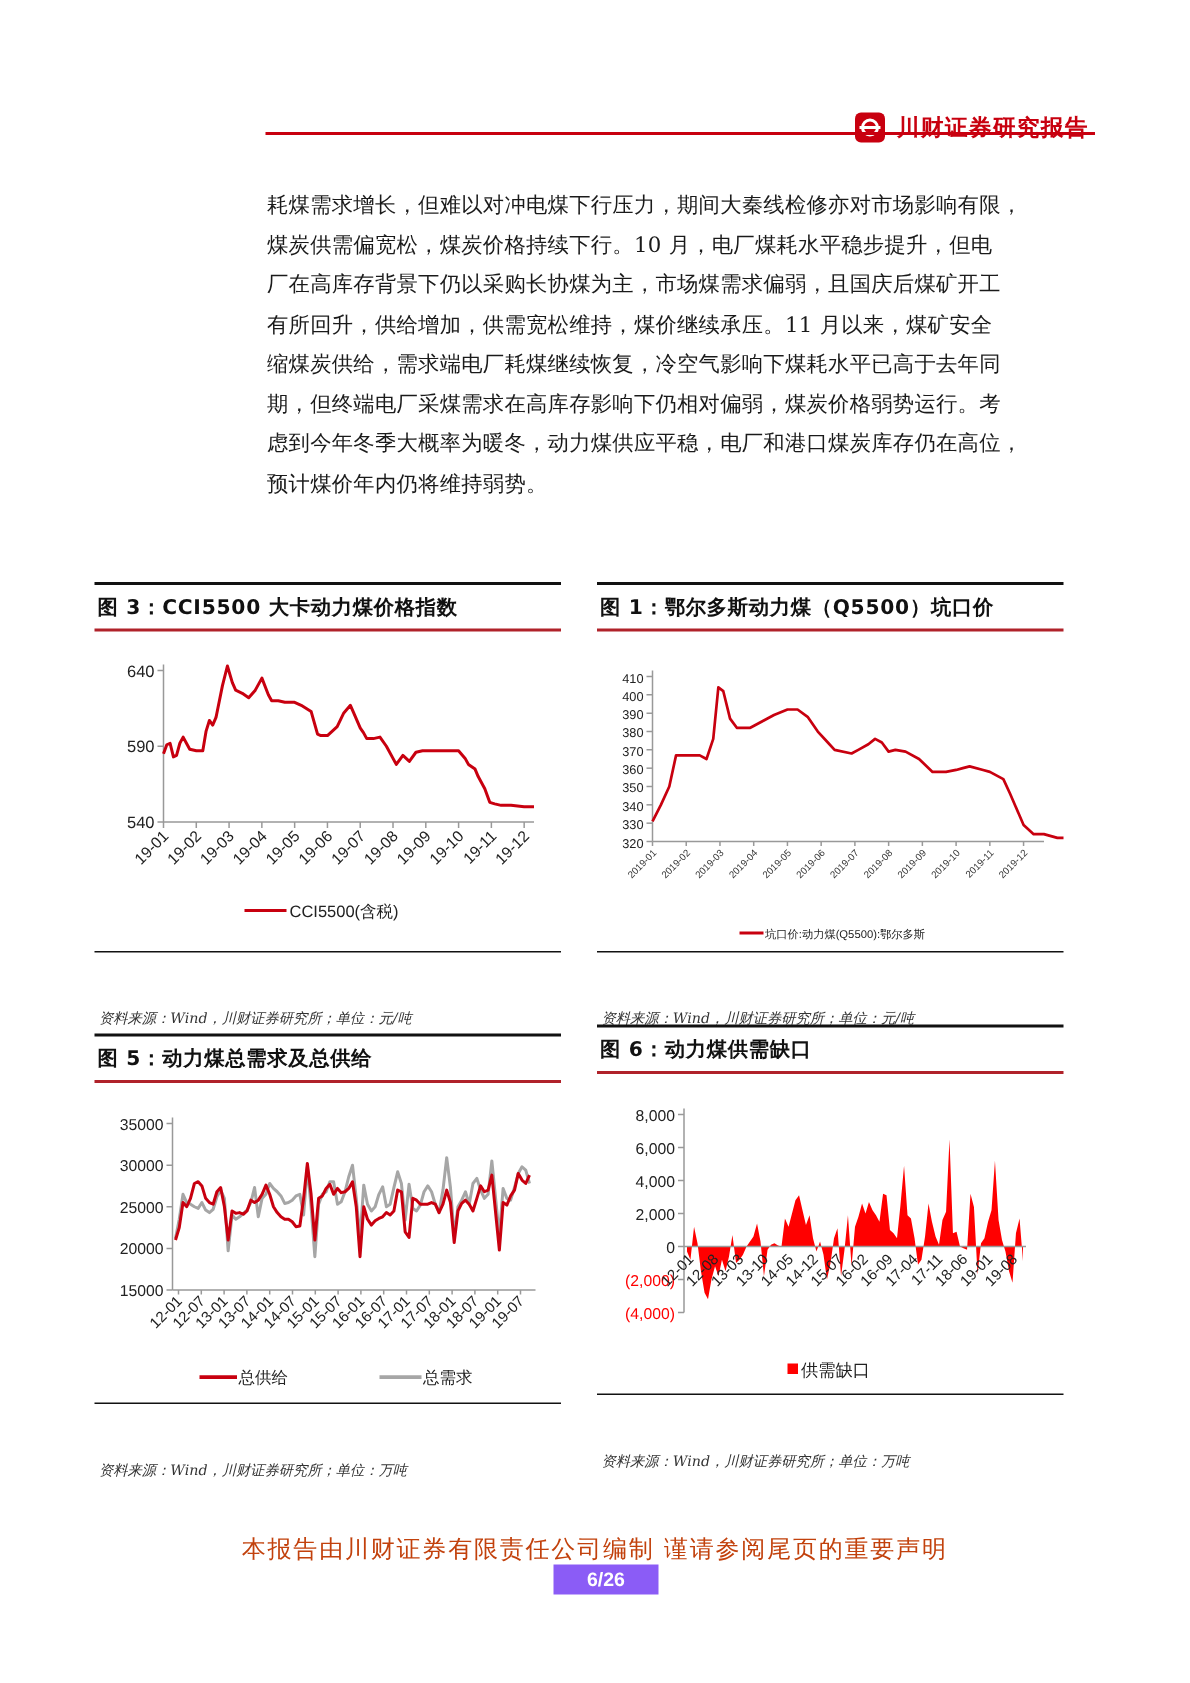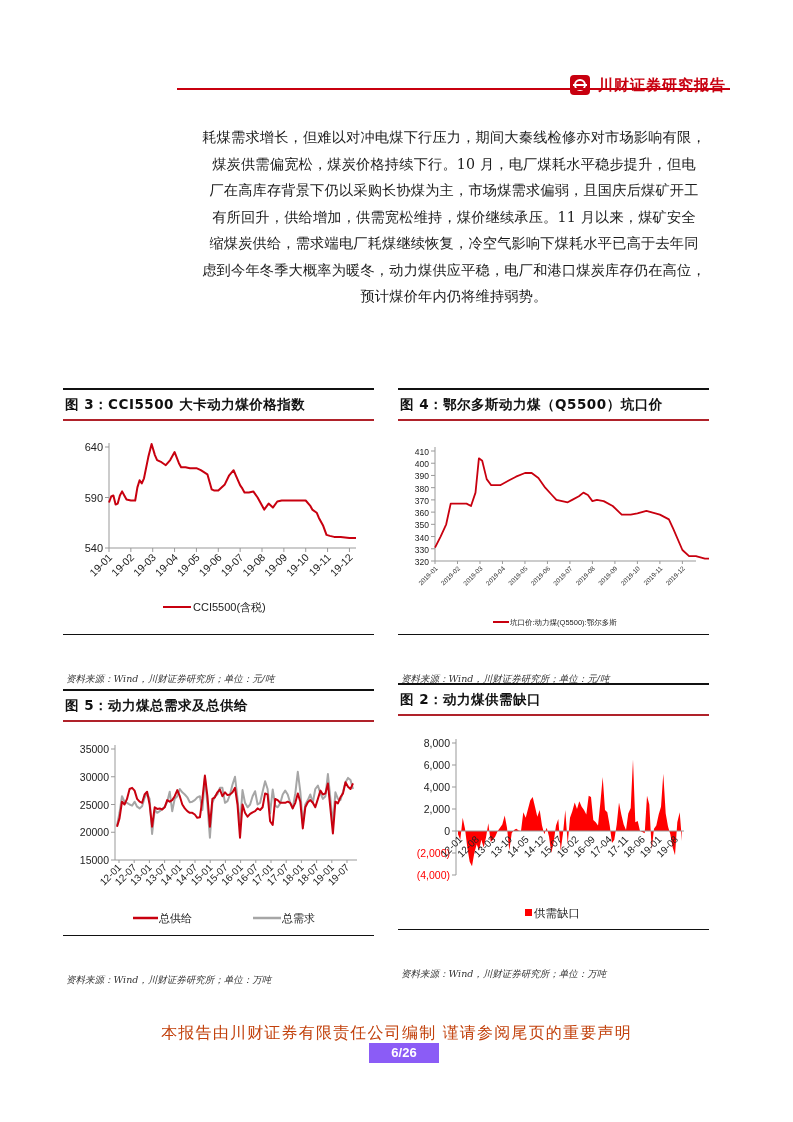--- a/index.html
+++ b/index.html
@@ -8,21 +8,21 @@
 
   .header { position: absolute; left: 177px; top: 60px; width: 553px; height: 30px; }
   .header-brand { position: absolute; right: 4px; top: 15px; display: flex; align-items: center; gap: 8px; }
   .logo { width: 20px; height: 20px; border-radius: 4px; background: #c8000f; position: relative; }
   .logo::before { content: ""; position: absolute; left: 4px; top: 4px; width: 12px; height: 12px; border-radius: 50%; border: 2px solid #fff; box-sizing: border-box; }
   .logo::after { content: ""; position: absolute; left: 3px; top: 9px; width: 14px; height: 2px; background: #fff; }
   .brand-text { font-family: "DejaVu Serif", serif; font-weight: bold; font-size: 15px; color: #c8000f; letter-spacing: 1px; }
   .header-rule { position: absolute; left: 0; bottom: 0; width: 100%; height: 2px; background: #c8000f; }
 
   .body-text { position: absolute; left: 178px; top: 124px; width: 552px; font-size: 14.2px; line-height: 26.5px; letter-spacing: 0.2px; color: #1a1a1a; }
-  .body-text p { white-space: nowrap; text-align: center; }
+  .body-text p { white-space: nowrap; }
 
   .panel { position: absolute; width: 311px; }
   .panel-top-rule { height: 2px; background: #111; }
   .panel-title { font-family: "DejaVu Sans", sans-serif; font-weight: bold; font-size: 13.5px; padding: 6px 0 5px 2px; letter-spacing: 0.5px; color: #111; }
   .panel-title-rule { height: 1.5px; background: #b0222a; }
   .panel-chart { position: relative; height: 213px; }
   .panel-bottom-rule { height: 1.5px; background: #111; }
   .panel-source { font-family: "DejaVu Serif", serif; font-style: italic; font-size: 9.5px; color: #333; padding: 6px 0 0 3px; margin-top: 32px; }
 
   svg text { font-family: "Liberation Sans", sans-serif; }
@@ -40,20 +40,21 @@
   </div>
   <div class="header-rule"></div>
 </div>
 
 <div class="body-text">
   <p>耗煤需求增长，但难以对冲电煤下行压力，期间大秦线检修亦对市场影响有限，</p>
   <p>煤炭供需偏宽松，煤炭价格持续下行。10 月，电厂煤耗水平稳步提升，但电</p>
   <p>厂在高库存背景下仍以采购长协煤为主，市场煤需求偏弱，且国庆后煤矿开工</p>
   <p>有所回升，供给增加，供需宽松维持，煤价继续承压。11 月以来，煤矿安全</p>
   <p>缩煤炭供给，需求端电厂耗煤继续恢复，冷空气影响下煤耗水平已高于去年同</p>
+  <p>期，但终端电厂采煤需求在高库存影响下仍相对偏弱，煤炭价格弱势运行。考</p>
   <p>虑到今年冬季大概率为暖冬，动力煤供应平稳，电厂和港口煤炭库存仍在高位，</p>
   <p>预计煤价年内仍将维持弱势。</p>
 </div>
 
 <div class="panel" style="left:63px; top:388px;">
   <div class="panel-top-rule"></div>
   <div class="panel-title">图 3：CCI5500 大卡动力煤价格指数</div>
   <div class="panel-title-rule"></div>
   <div class="panel-chart">
     <svg id="chart0" width="311" height="213">
@@ -93,21 +94,21 @@
         <line x1="100" y1="186" x2="128" y2="186" stroke="#c8000f" stroke-width="2"></line>
         <text x="130" y="190" font-size="11" fill="#222" font-family="DejaVu Serif, serif">CCI5500(含税)</text>
       </svg>
   </div>
   <div class="panel-bottom-rule"></div>
   <div class="panel-source">资料来源：Wind，川财证券研究所；单位：元/吨</div>
 </div>
 
 <div class="panel" style="left:398px; top:388px;">
   <div class="panel-top-rule"></div>
-  <div class="panel-title">图 4：鄂尔多斯动力煤（Q5500）坑口价</div>
+  <div class="panel-title">图 1：鄂尔多斯动力煤（Q5500）坑口价</div>
   <div class="panel-title-rule"></div>
   <div class="panel-chart">
     <svg id="chart1" width="311" height="213">
         <line x1="37" y1="26" x2="37" y2="140" stroke="#999" stroke-width="1"></line>
         <line x1="33" y1="140" x2="37" y2="140" stroke="#999"></line>
         <text x="31" y="144" text-anchor="end" font-size="8.5" fill="#222">320</text>
         <line x1="33" y1="127.77777777777777" x2="37" y2="127.77777777777777" stroke="#999"></line>
         <text x="31" y="131.77777777777777" text-anchor="end" font-size="8.5" fill="#222">330</text>
         <line x1="33" y1="115.55555555555556" x2="37" y2="115.55555555555556" stroke="#999"></line>
         <text x="31" y="119.55555555555556" text-anchor="end" font-size="8.5" fill="#222">340</text>
@@ -216,21 +217,21 @@
         <line x1="190" y1="196" x2="218" y2="196" stroke="#a6a6a6" stroke-width="2.5"></line>
         <text x="219" y="200" font-size="11" fill="#222" font-family="DejaVu Serif, serif">总需求</text>
       </svg>
   </div>
   <div class="panel-bottom-rule"></div>
   <div class="panel-source">资料来源：Wind，川财证券研究所；单位：万吨</div>
 </div>
 
 <div class="panel" style="left:398px; top:683px;">
   <div class="panel-top-rule"></div>
-  <div class="panel-title">图 2：动力煤供需缺口</div>
+  <div class="panel-title">图 6：动力煤供需缺口</div>
   <div class="panel-title-rule"></div>
   <div class="panel-chart">
     <svg id="chart3" width="311" height="213">
         <line x1="58" y1="23" x2="58" y2="159" stroke="#999" stroke-width="1"></line>
         <line x1="54" y1="159" x2="58" y2="159" stroke="#999"></line>
         <text x="52" y="163" text-anchor="end" font-size="10.5" fill="#ff0000">(4,000)</text>
         <line x1="54" y1="137" x2="58" y2="137" stroke="#999"></line>
         <text x="52" y="141" text-anchor="end" font-size="10.5" fill="#ff0000">(2,000)</text>
         <line x1="54" y1="115" x2="58" y2="115" stroke="#999"></line>
         <text x="52" y="119" text-anchor="end" font-size="10.5" fill="#222">0</text>

